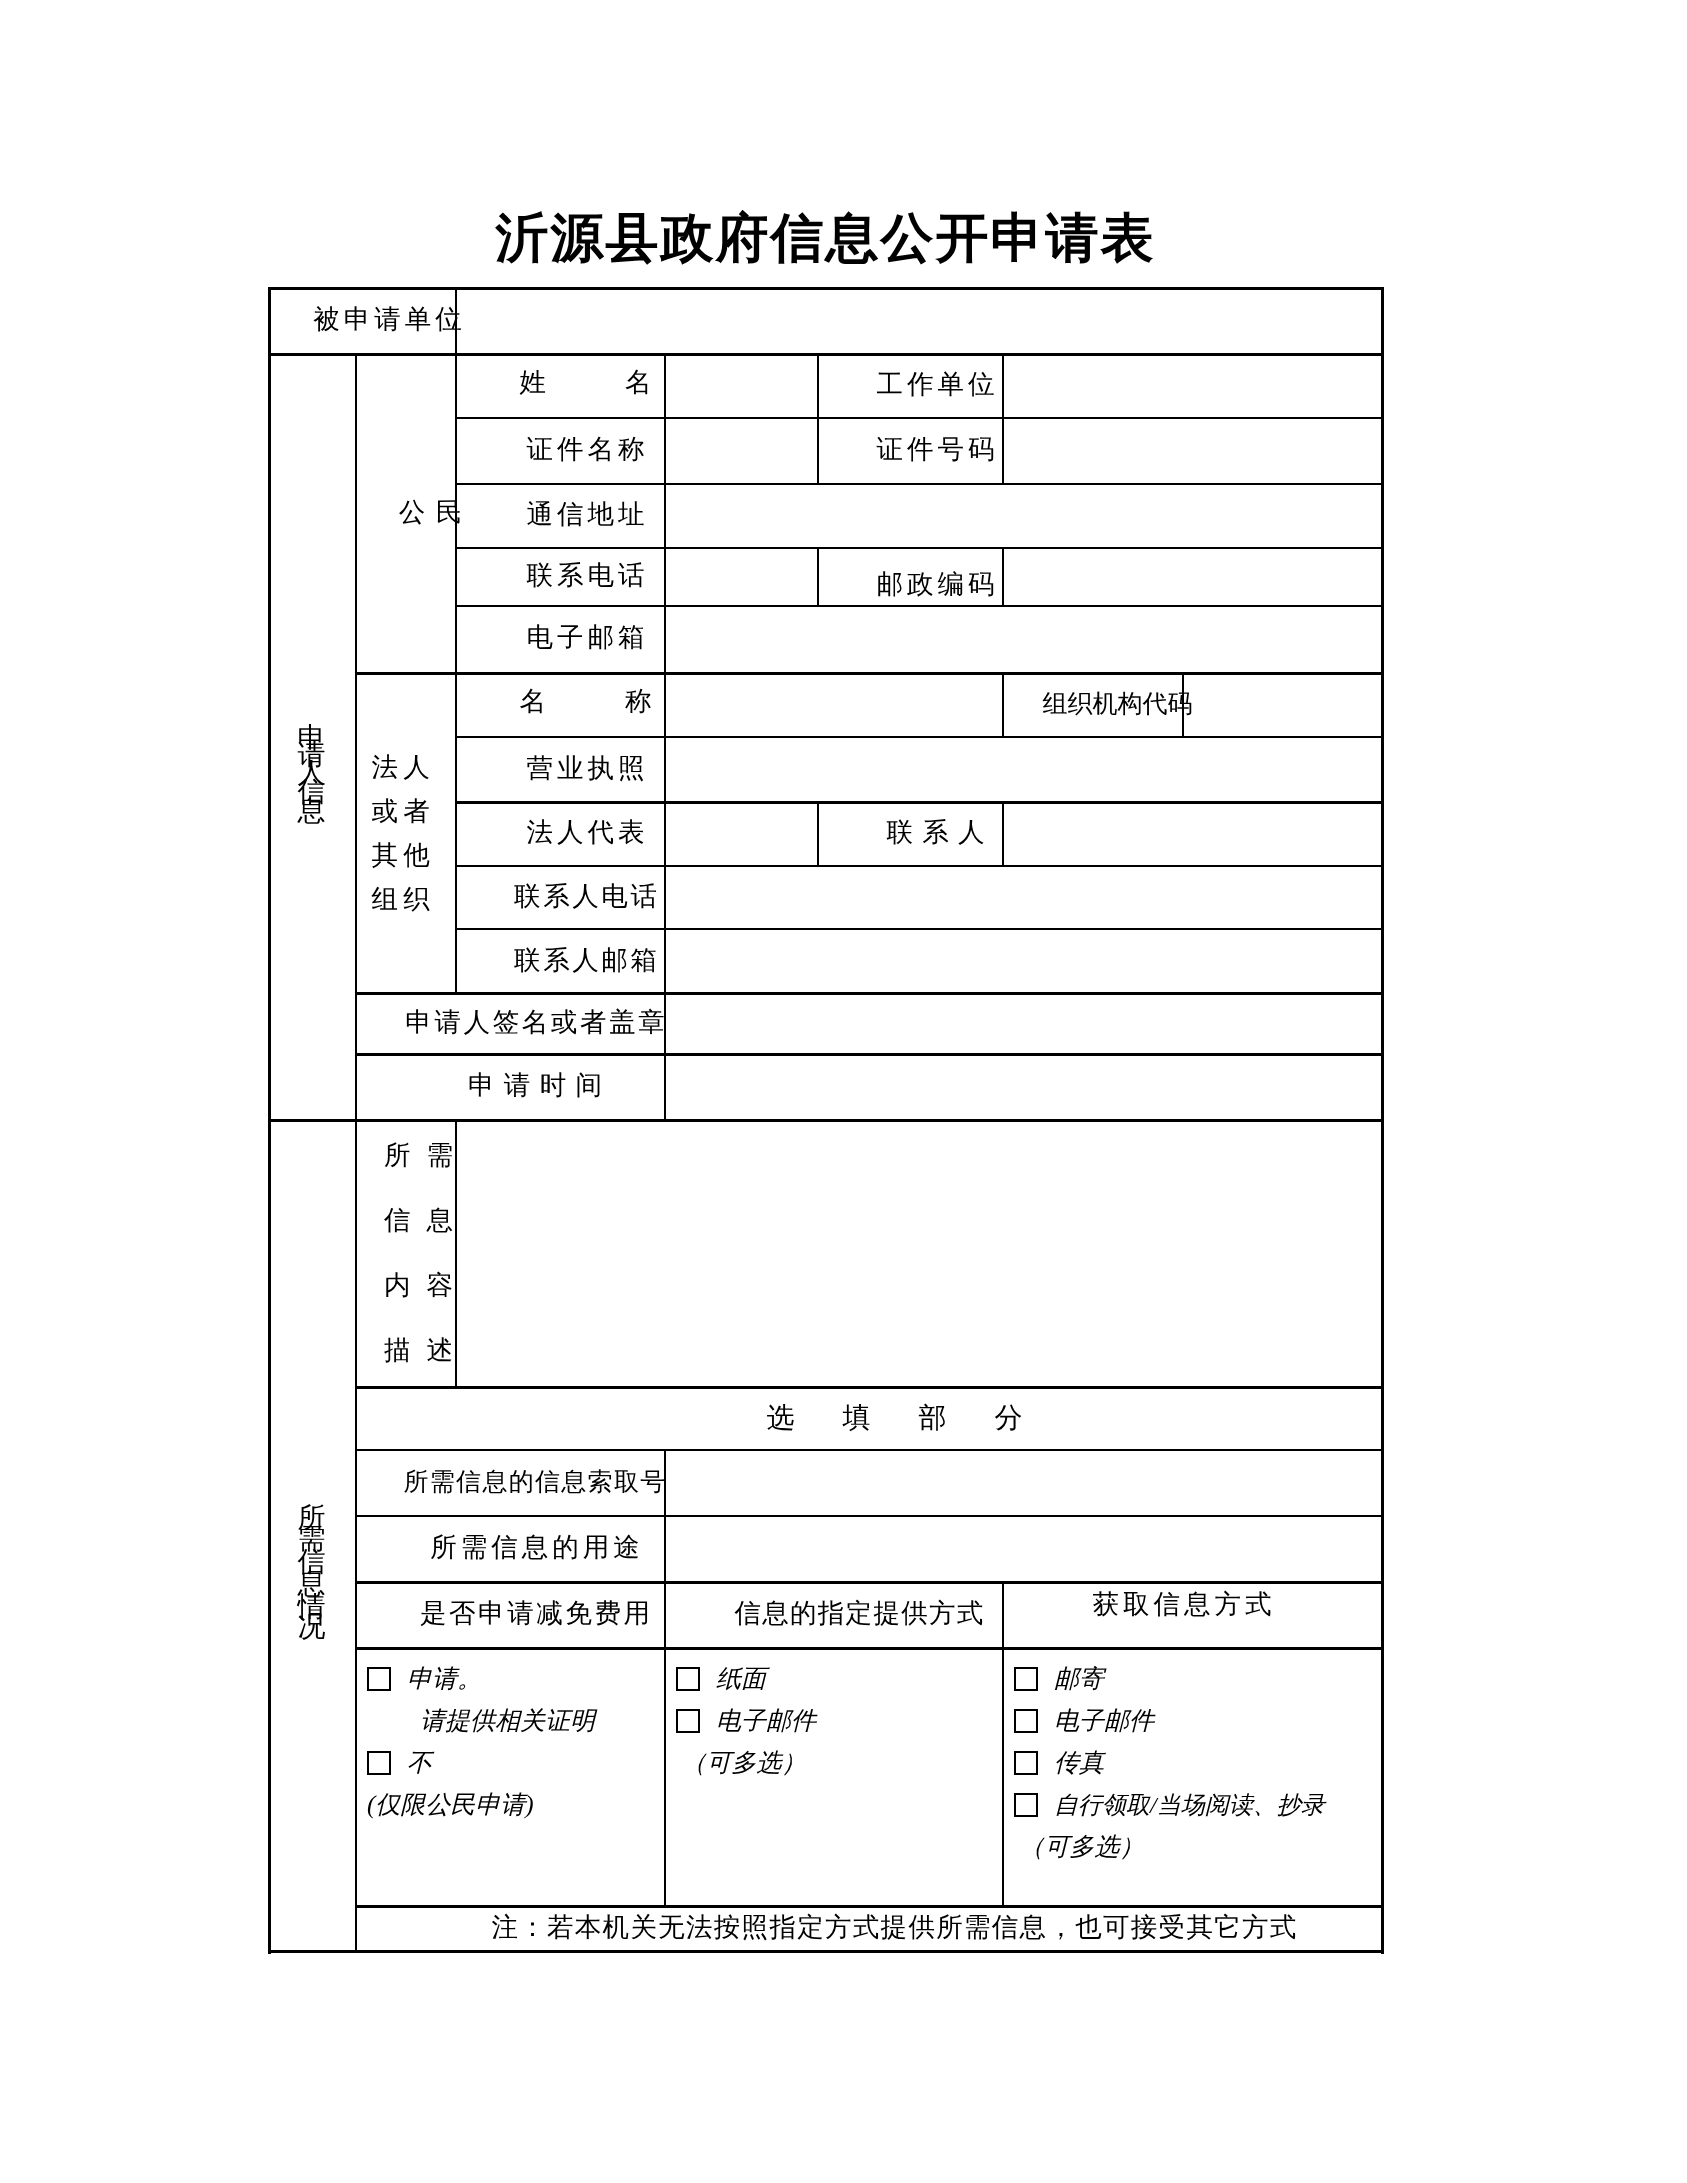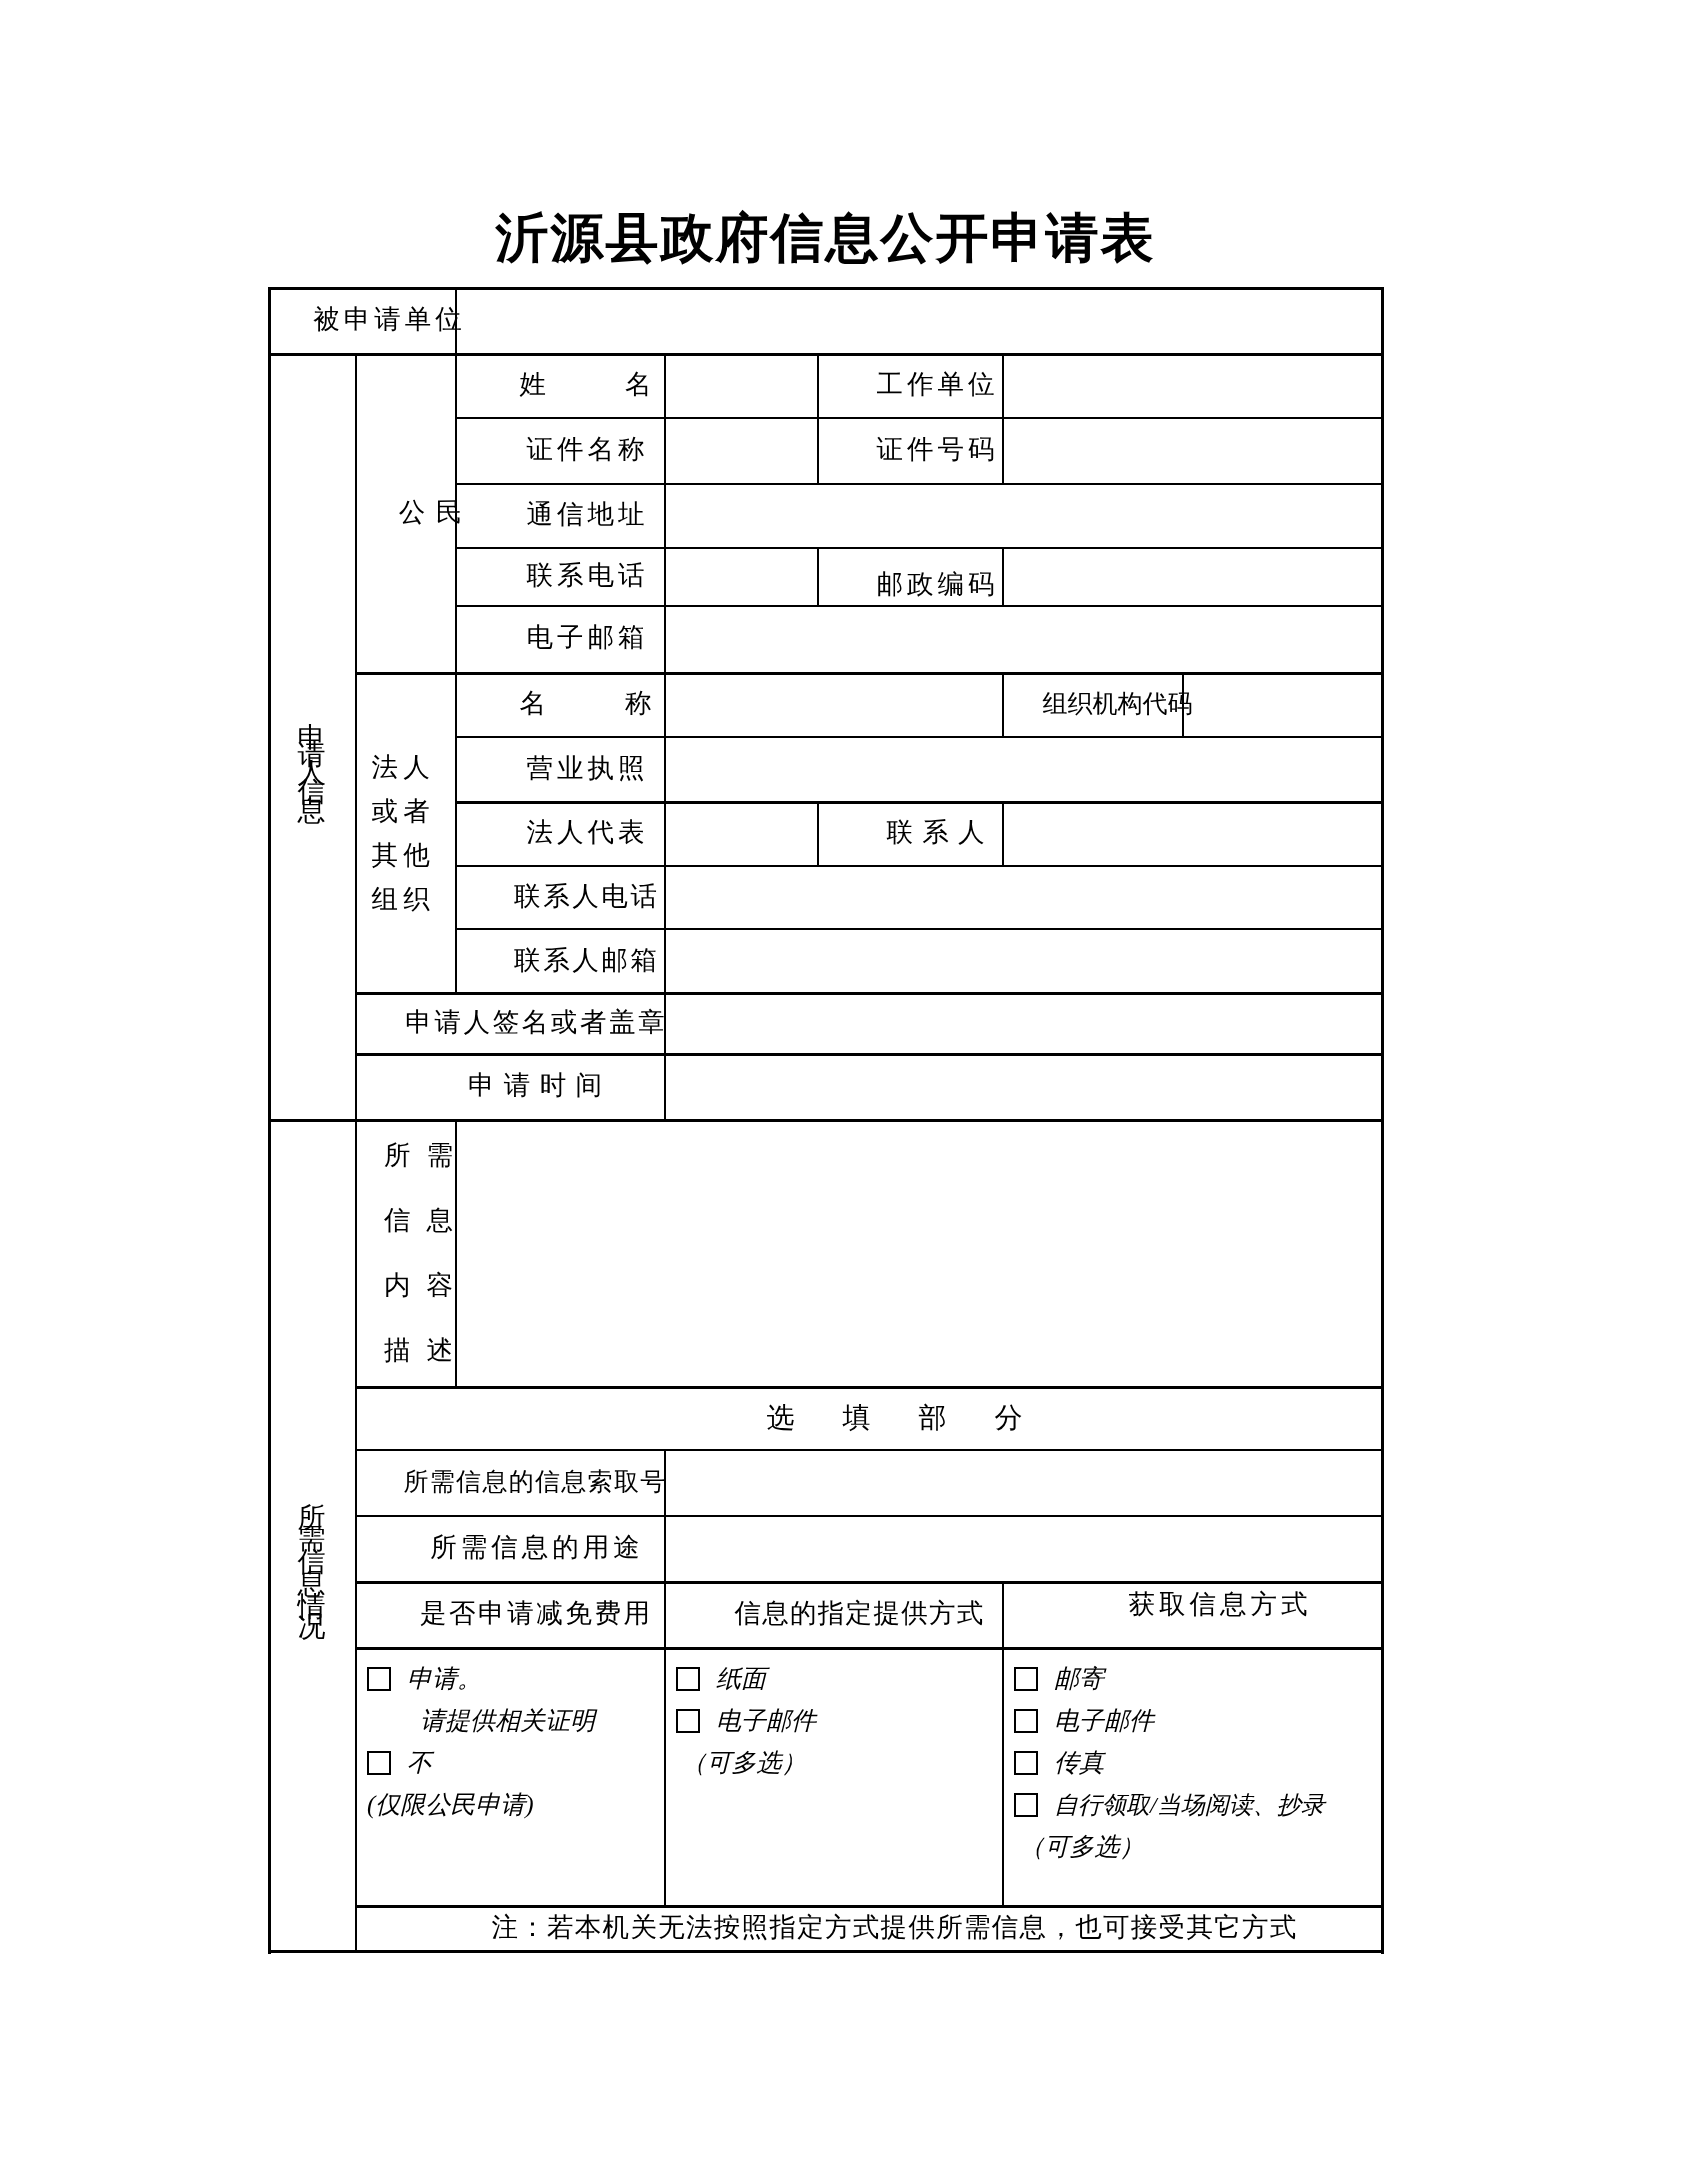--- a/index.html
+++ b/index.html
@@ -9,21 +9,21 @@
     overflow:hidden;
   }
   .cell { position:absolute; display:flex; align-items:center; justify-content:center;
           font-size:26.5px; line-height:1.25; white-space:pre;padding-left:26px; }
   .line { position:absolute; background:#000; }
   .ls4  { letter-spacing:2.6px;  text-indent:2.6px; }
   .ls6  { letter-spacing:4px;  text-indent:4px; }
   .ls14 { letter-spacing:9.3px; text-indent:9.3px; }
   .ls16 { letter-spacing:10.6px; text-indent:10.6px; }
   .ls72 { letter-spacing:48px; text-indent:48px; }
-  .ls120{ letter-spacing:79px;text-indent:79px; }
+  .ls120{ letter-spacing:79px;text-indent:79px;font-family:Liberation Mono, monospace; }
   .title {
     position:absolute; left:268px; top:200px; width:1115px; height:77px;
     display:flex; align-items:center; justify-content:center;
     font-size:53px; font-weight:bold; letter-spacing:2px;
   }
   
   .vcell {
     position:absolute; writing-mode:vertical-rl; text-orientation:upright;
     text-align:center; font-size:28px;
   }
@@ -117,21 +117,21 @@
   <div class="cell ls72" style="left:355px;top:1386px;width:1027px;height:63px;font-size:28px;">选填部分</div>
 
   <div class="cell" style="left:355px;top:1449px;width:308px;height:66px;font-size:25px;letter-spacing:1.3px;">所需信息的信息索取号</div>
   <div class="cell" style="left:664px;top:1449px;width:719px;height:66px;"></div>
 
   <div class="cell ls6" style="left:355px;top:1515px;width:308px;height:66px;">所需信息的用途</div>
   <div class="cell" style="left:664px;top:1515px;width:719px;height:66px;"></div>
 
   <div class="cell" style="left:664px;top:1581px;width:339px;height:66px;letter-spacing:1.3px;">信息的指定提供方式</div>
   <div class="cell ls4" style="left:355px;top:1581px;width:308px;height:66px;">是否申请减免费用</div>
-  <div class="cell ls6" style="left:1002px;top:1581px;width:380px;height:48px;">获取信息方式</div>
+  <div class="cell ls6" style="left:966px;top:1581px;width:380px;height:48px;">获取信息方式</div>
 
   <div class="optcell" style="left:355px;top:1647px;width:308px;height:258px;">
     <div class="optline"><span class="cbox"></span><span>申请。</span></div>
     <div class="optline indent">请提供相关证明</div>
     <div class="optline"><span class="cbox"></span><span>不</span></div>
     <div class="optline">(仅限公民申请)</div>
   </div>
 
   <div class="optcell" style="left:664px;top:1647px;width:339px;height:258px;">
     <div class="optline"><span class="cbox"></span><span>纸面</span></div>

